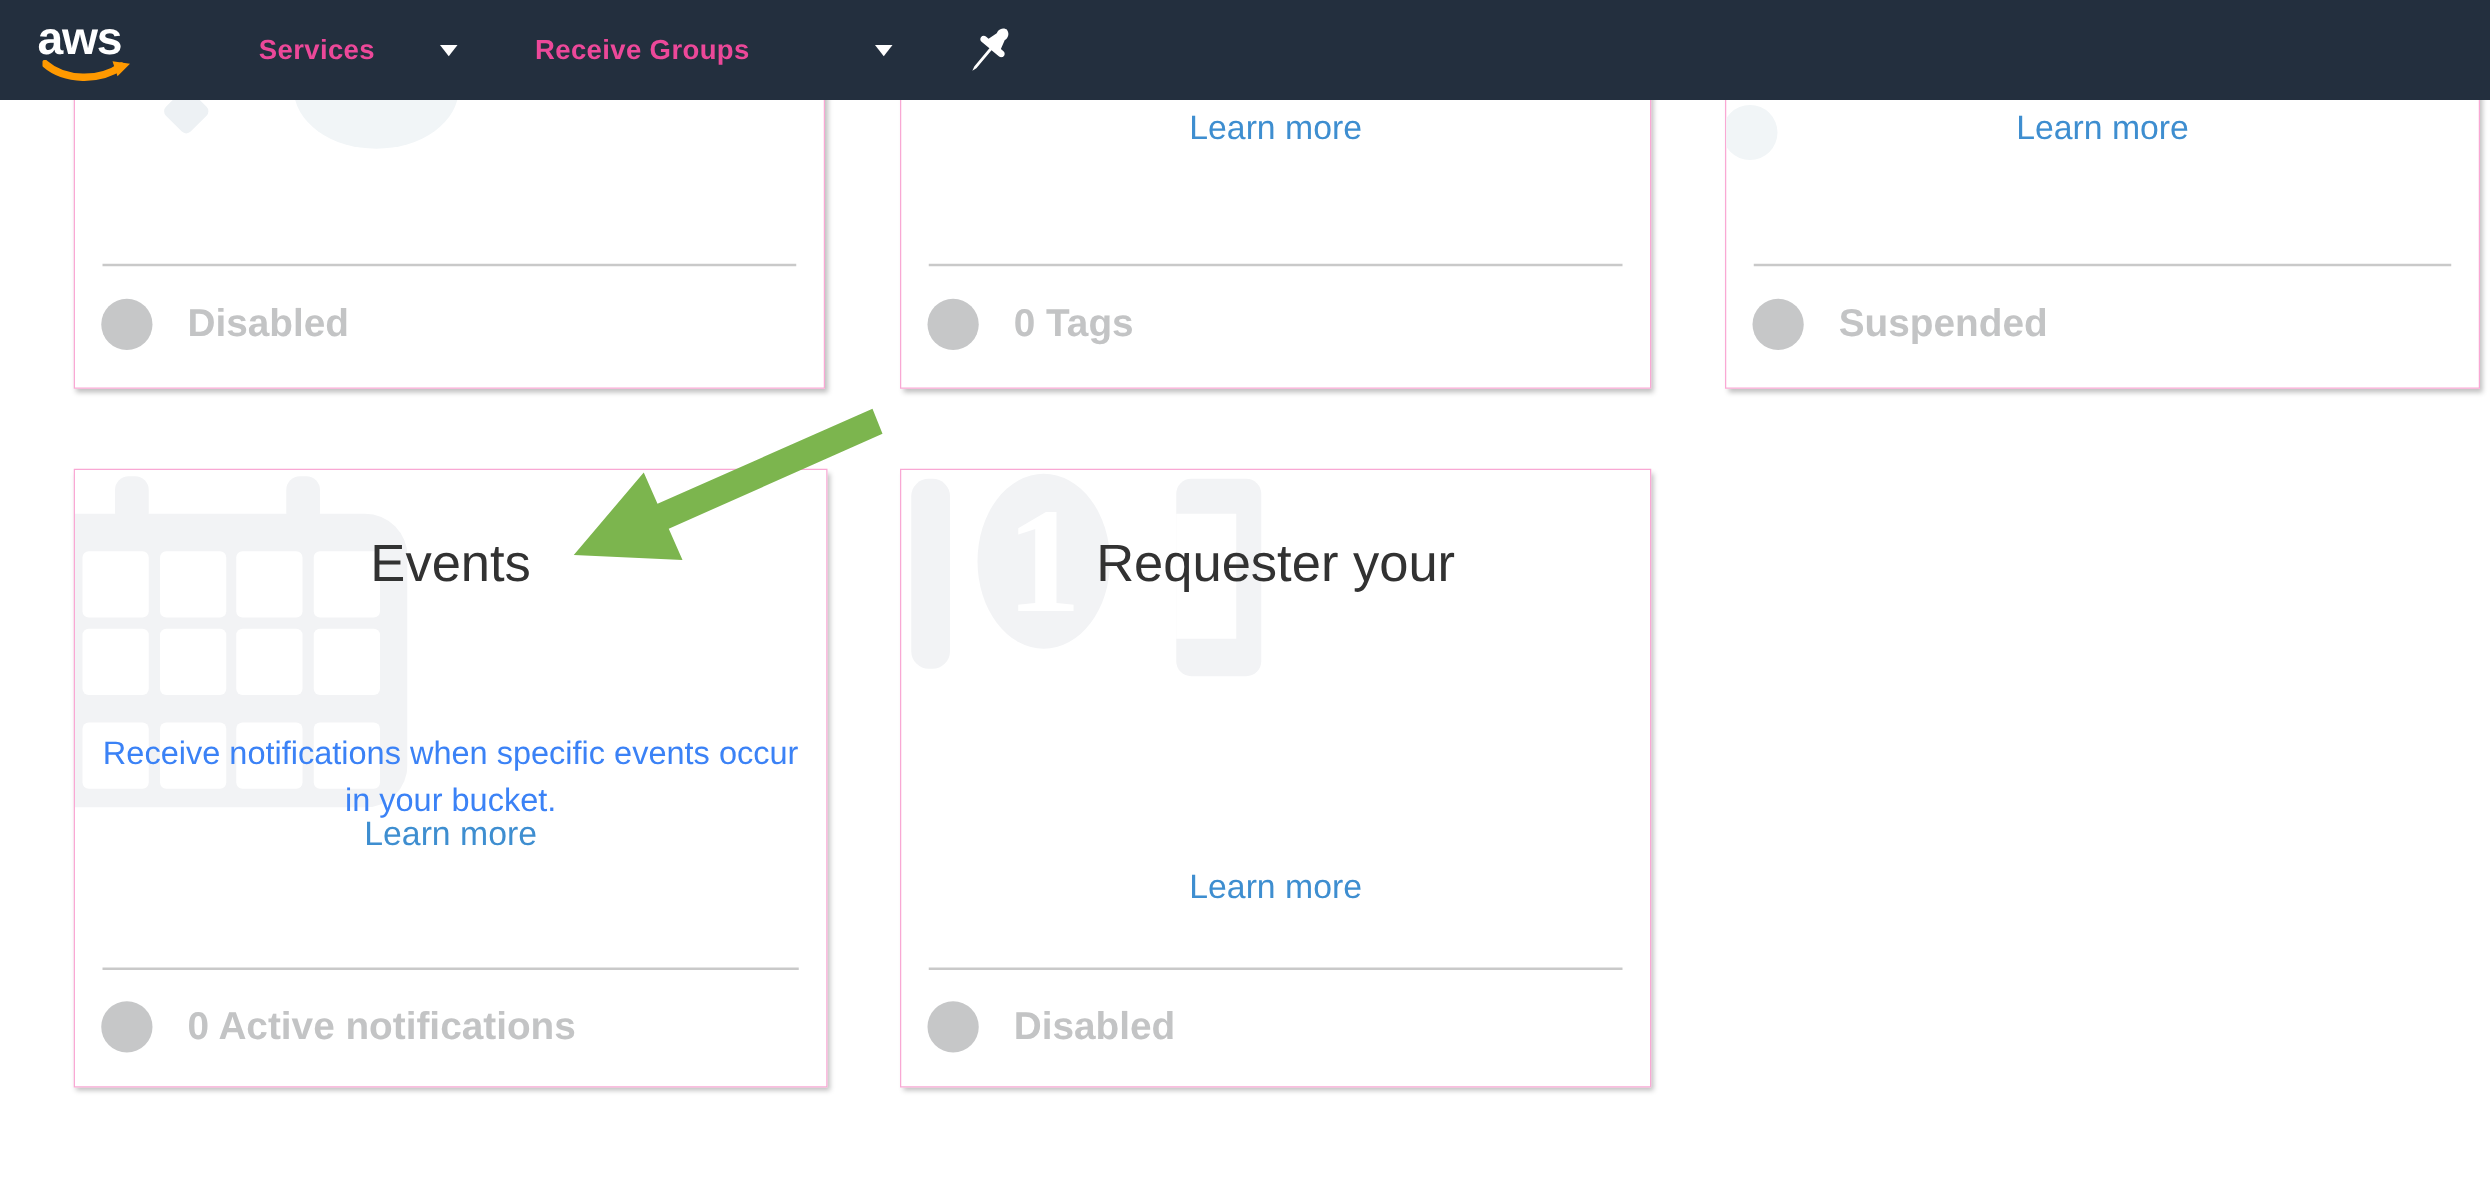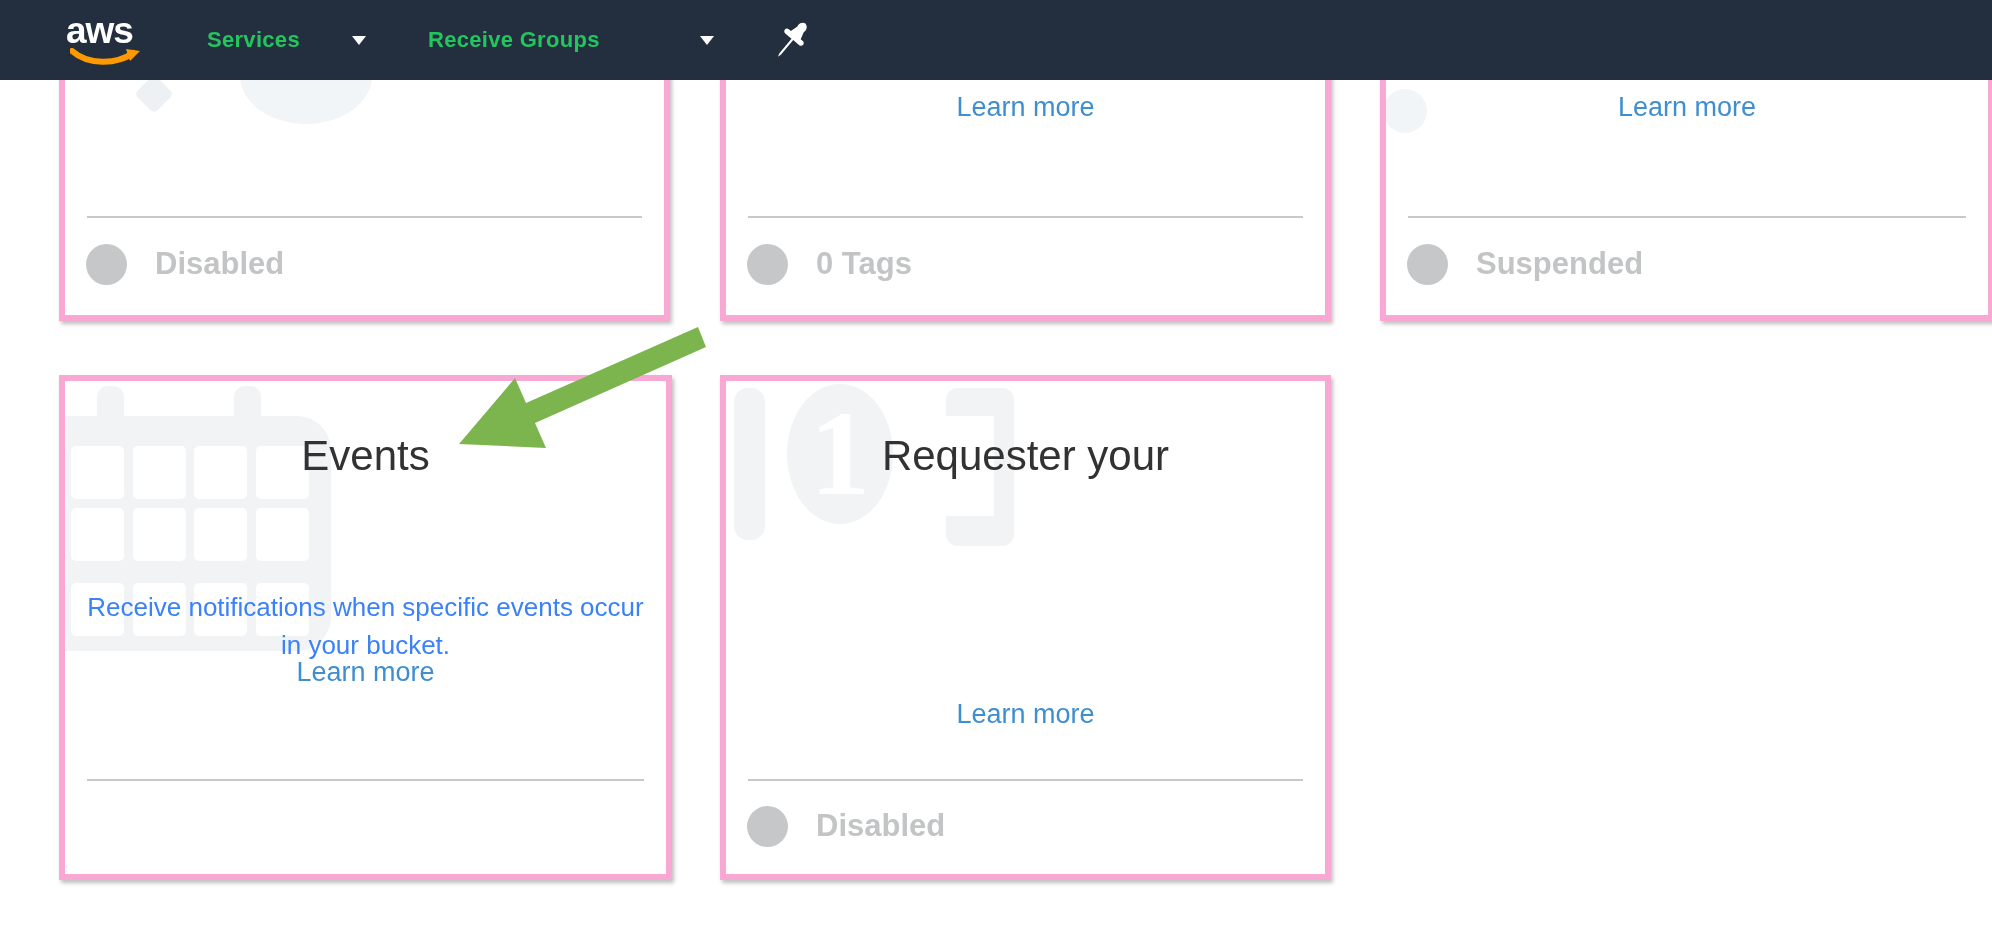--- a/index.html
+++ b/index.html
@@ -3,28 +3,28 @@
 <meta charset="utf-8">
 <style>
   html,body{margin:0;padding:0;}
   body{
     width:1992px;height:952px;position:relative;overflow:hidden;
     background:#ffffff;
     font-family:"Liberation Sans","DejaVu Sans",sans-serif;
   }
   
   .topnav{position:absolute;left:0;top:0;width:1992px;height:80px;background:#232F3E;z-index:100;}
-  .nav-label{position:absolute;top:0;height:80px;line-height:80px;color:#22c55e;font-size:22px;font-weight:bold;letter-spacing:.3px;cursor:pointer;}
+  .nav-label{position:absolute;top:0;height:80px;line-height:80px;color:#ec4899;font-size:22px;font-weight:bold;letter-spacing:.3px;cursor:pointer;}
   .caret{position:absolute;top:36px;width:0;height:0;border-left:7px solid transparent;border-right:7px solid transparent;border-top:9px solid #ffffff;}
-  .aws-logo{position:absolute;left:30px;top:16px;width:80px;height:52px;cursor:pointer;margin-left:36px;}
+  .aws-logo{position:absolute;left:30px;top:16px;width:80px;height:52px;cursor:pointer;}
   .aws-logo .aws-text{color:#ffffff;font-size:37px;font-weight:bold;line-height:30px;letter-spacing:-1px;}
   .aws-logo svg{position:absolute;left:4px;top:32px;}
   .pin-btn{position:absolute;left:770px;top:17px;width:44px;height:48px;cursor:pointer;}
   
-  .card{position:absolute;background:#ffffff;border:6px solid #f9a8d4;box-shadow:2px 3px 4px rgba(0,0,0,.25);overflow:hidden;z-index:1;cursor:pointer;}
+  .card{position:absolute;background:#ffffff;border:1px solid #f9a8d4;box-shadow:2px 3px 4px rgba(0,0,0,.25);overflow:hidden;z-index:1;cursor:pointer;}
   .card-title{position:absolute;left:0;right:0;top:52px;text-align:center;font-size:42px;line-height:46px;color:#323232;}
   .card-desc{position:absolute;left:50%;transform:translateX(-50%);text-align:center;font-size:26px;line-height:38px;color:#3b82f6;}
   .learn-more{position:absolute;left:0;right:0;text-align:center;font-size:27px;color:#3E8ED0;text-decoration:none;cursor:pointer;}
   .divider{position:absolute;left:22px;right:22px;height:2px;background:#C9C9C9;}
   .status-row{position:absolute;left:21px;height:42px;display:flex;align-items:center;}
   .dot{width:41px;height:41px;border-radius:50%;background:#C6C7C8;flex:0 0 auto;}
   .status-label{font-size:31px;color:#C3C4C5;margin-left:28px;white-space:nowrap;font-weight:bold;}
   .remnant{position:absolute;}
   
   .annotation{position:absolute;left:440px;top:315px;z-index:50;pointer-events:none;}
@@ -78,20 +78,24 @@
       <rect x="7" y="200" width="53" height="53" rx="5"></rect>
         <rect x="69" y="200" width="53" height="53" rx="5"></rect>
         <rect x="130" y="200" width="53" height="53" rx="5"></rect>
         <rect x="192" y="200" width="53" height="53" rx="5"></rect>
     </g>
   </svg>
   <div class="card-title">Events</div>
   <div class="card-desc" style="top:207px;width:566px">Receive notifications when specific events occur in your bucket.</div>
   <a class="learn-more" style="top:276px">Learn more</a>
   <div class="divider" style="top:398px"></div>
+  <div class="status-row" style="top:424px">
+    <span class="dot"></span>
+    <span class="status-label">0 Active notifications</span>
+  </div>
 </div>
 
 <div class="card" style="left:720px;top:375px;width:599px;height:493px">
   <svg style="position:absolute;left:2px;top:1px" width="290" height="200" viewBox="0 0 290 200">
     <rect x="6" y="6" width="31" height="152" rx="14" fill="#F2F3F5"></rect>
     <ellipse cx="112" cy="72" rx="53" ry="70" fill="#F2F3F5"></ellipse>
     <text x="112" y="112" text-anchor="middle" font-family="Liberation Serif, DejaVu Serif, serif" font-size="120" font-weight="bold" fill="#FFFFFF">1</text>
     <rect x="218" y="6" width="68" height="158" rx="12" fill="#F2F3F5"></rect>
     <rect x="218" y="34" width="48" height="100" fill="#FFFFFF"></rect>
   </svg>

